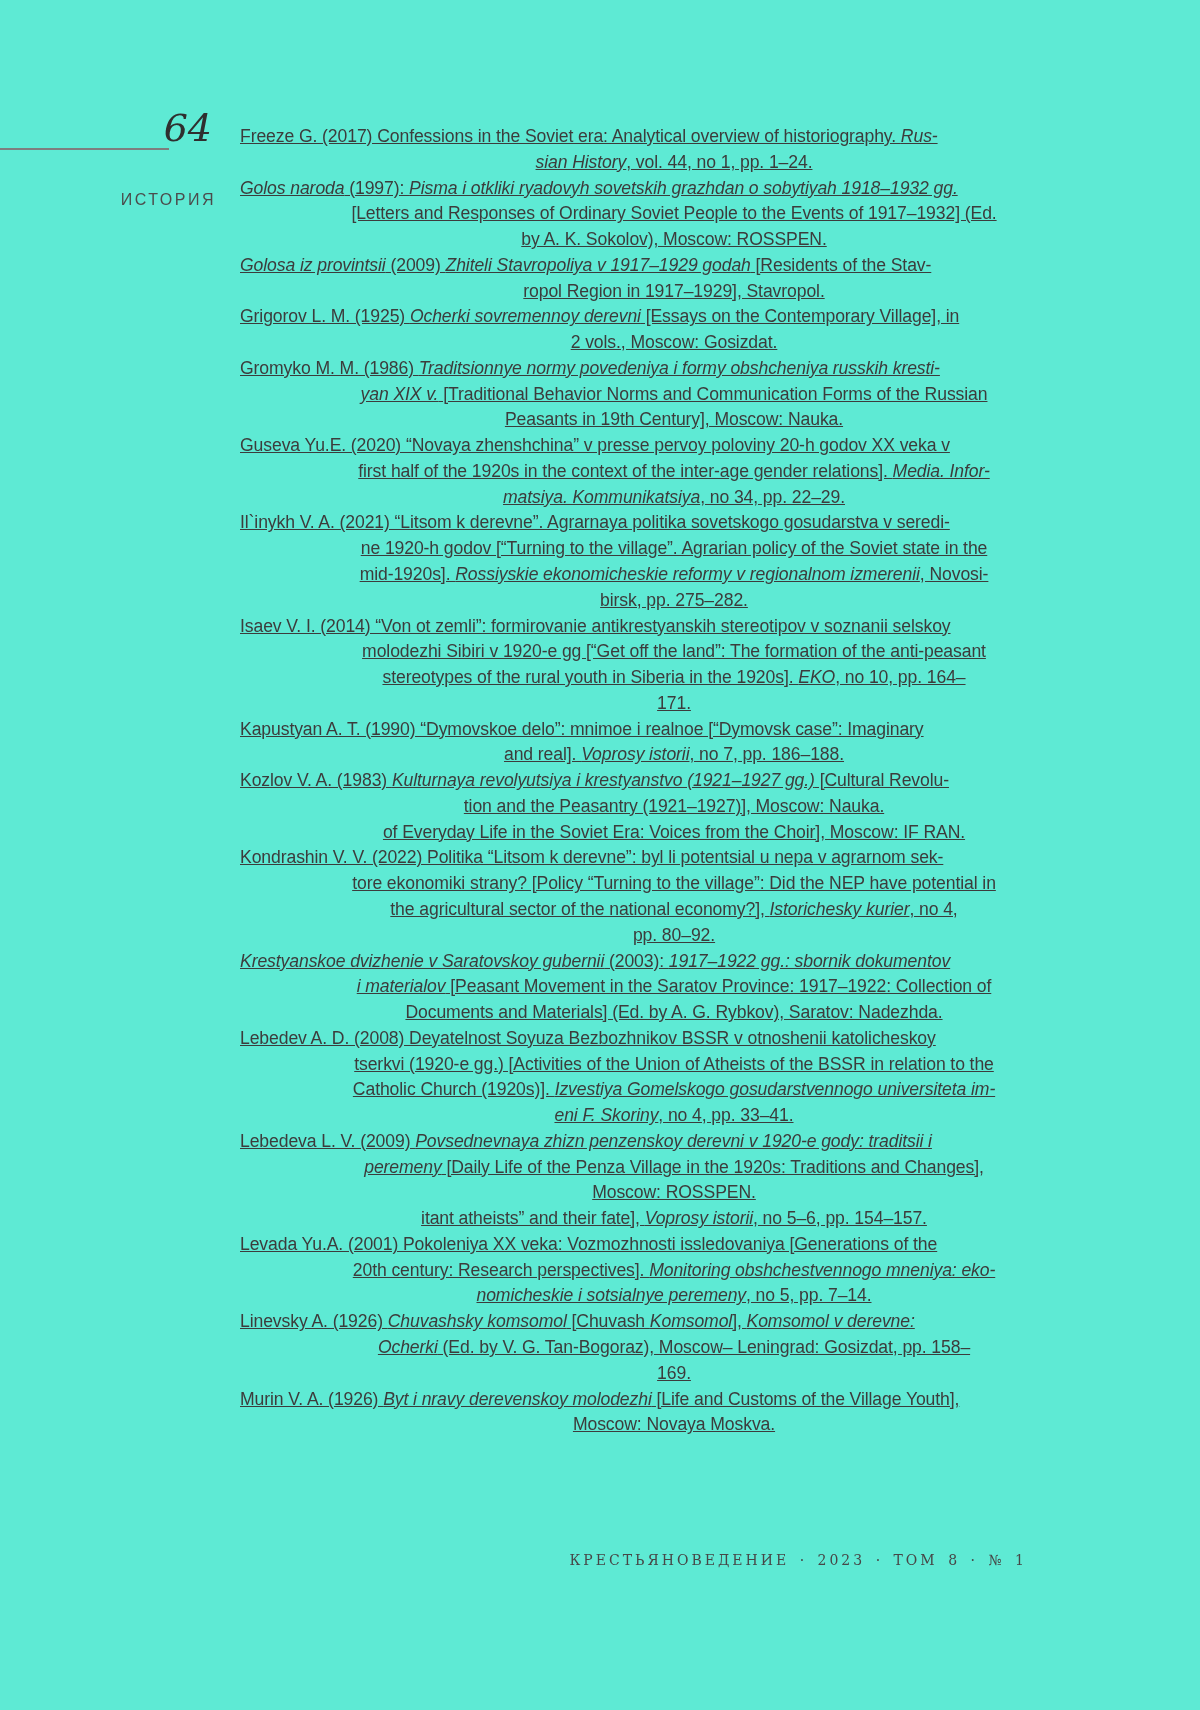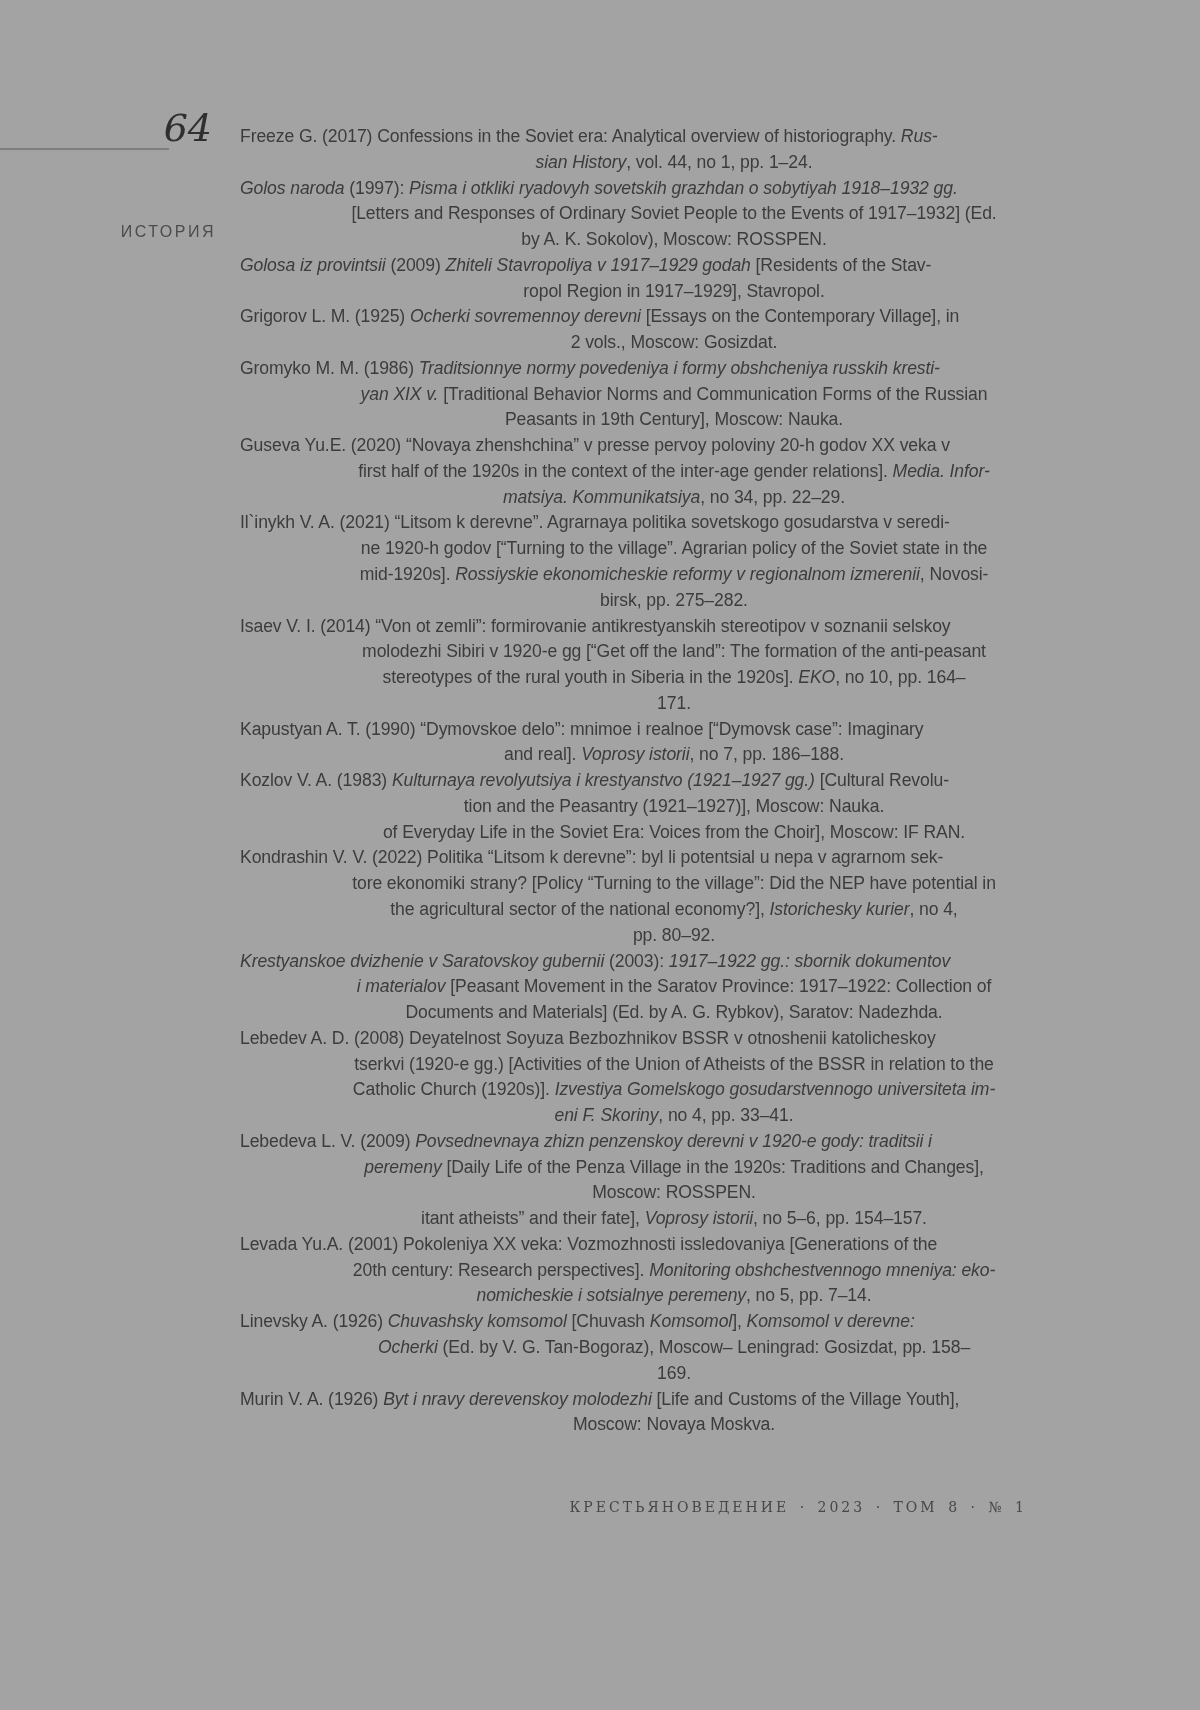--- a/index.html
+++ b/index.html
@@ -1,20 +1,20 @@
 <!DOCTYPE html>
 <html><head>
 <meta charset="utf-8">
 <title>Journal page 64</title>
 <style>
   html,body{margin:0;padding:0;background:#ffffff;}
   .page{
     position:relative;
     width:1200px;height:1710px;
-    background:#a3a3a3;
+    background:#5eead4;
     overflow:hidden;
     font-family:"Liberation Sans","DejaVu Sans",sans-serif;
   }
   
   .rule{
     position:absolute;left:0;top:148px;
     width:169px;height:2px;background:#7e7e7e;
   }
   .page-num{
     position:absolute;left:0;top:108px;width:212px;
@@ -22,35 +22,34 @@
     font-family:"DejaVu Serif","Liberation Serif",serif;
     font-style:italic;
     font-size:38px;line-height:1.1;
     color:#2f2f2f;
   }
   .section-label{
     position:absolute;left:0;top:191px;width:216px;
     text-align:right;
     font-size:16px;letter-spacing:2.5px;
     color:#4c4c4c;
-    margin-top:32px;
   }
   
   .refs{
     position:absolute;left:240px;top:124px;width:820px;
     font-size:17.6px;line-height:25.76px;
     letter-spacing:-0.1px;
     color:#3c3c3c;
   }
-  .ref-line{white-space:nowrap;}
+  .ref-line{white-space:nowrap;text-decoration:underline;}
   .ref-line.cont{padding-left:48px;text-align:center;}
   .it{font-style:italic;}
   
   .footer{
-    position:absolute;top:1499px;right:173px;
+    position:absolute;top:1552px;right:173px;
     font-family:"DejaVu Serif","Liberation Serif",serif;
     font-size:14px;letter-spacing:3px;word-spacing:3px;
     color:#474747;
     white-space:nowrap;
   }
 </style>
 </head>
 <body>
 
 <div class="page">

